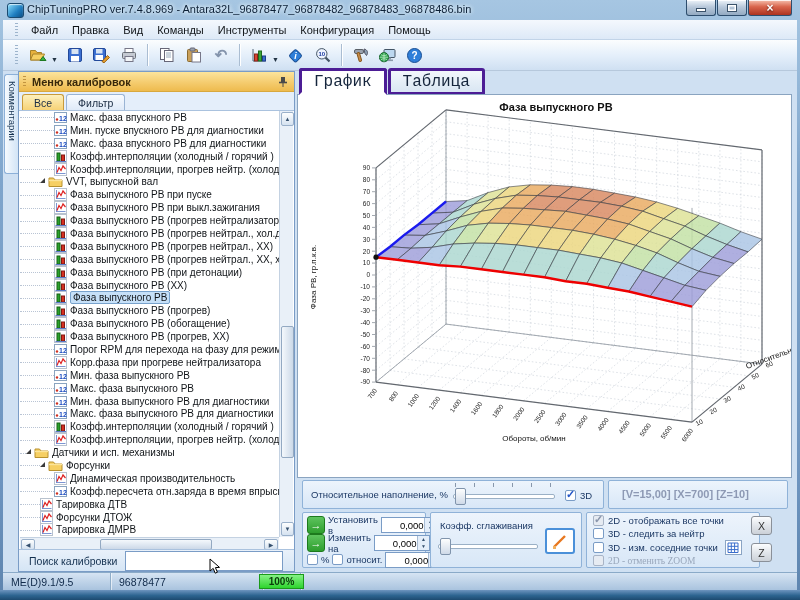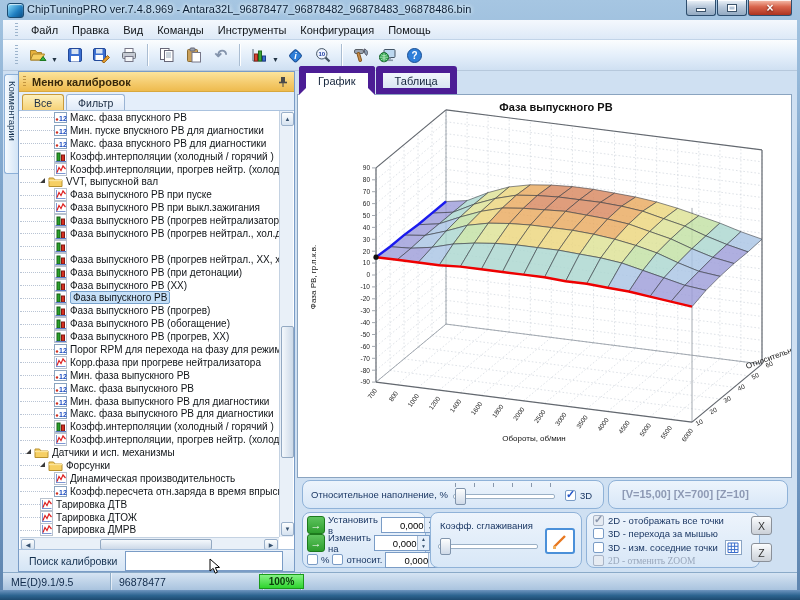--- a/index.html
+++ b/index.html
@@ -50,32 +50,32 @@
   .vthumb{position:absolute;left:1px;width:11px;top:215px;height:130px;background:linear-gradient(90deg,#f4f8fc,#ccd9e8);border:1px solid #93a9c2;border-radius:2px;}
   .hscroll{position:absolute;left:1px;right:15px;top:465px;height:12px;background:#e9f0f8;border-top:1px solid #c4d2e2;box-sizing:border-box;}
   .hsbtn{position:absolute;top:1px;width:12px;height:9px;background:linear-gradient(#fdfefe,#d5e2f0);border:1px solid #9ab0ca;border-radius:2px;font-size:6px;color:#35506e;display:flex;align-items:center;justify-content:center;}
   .hthumb{position:absolute;top:1px;left:80px;width:110px;height:9px;background:linear-gradient(#f4f8fc,#ccd9e8);border:1px solid #93a9c2;border-radius:2px;}
   .searchrow{position:absolute;left:0;right:0;top:477px;bottom:0;background:linear-gradient(#e9f1fa,#d5e5f5);border-top:1px solid #aac2de;display:flex;align-items:center;font-size:10.5px;color:#13304f;padding-left:10px;gap:8px;box-sizing:border-box;}
   .searchinput{width:152px;height:16px;border:1px solid #7a9cc6;font-size:10.5px;font-family:inherit;}
 
   
   .rightpanel{position:absolute;left:294px;right:6px;top:0;height:100%;}
   .rtabs{position:absolute;left:2px;top:5px;height:19px;display:flex;align-items:flex-end;}
-  .rtab{font-size:11px;padding:2px 12px 1px;border:7px solid #4c1d95;border-radius:3px 3px 0 0;margin-right:1px;background:linear-gradient(#f2f7fc,#d9e6f3);color:#15253c;position:relative;}
+  .rtab{font-size:16px;padding:2px 12px 1px;border:3px solid #4c1d95;border-radius:3px 3px 0 0;margin-right:1px;background:linear-gradient(#f2f7fc,#d9e6f3);color:#15253c;position:relative;font-family:Liberation Mono, monospace;}
   .rtab.active{background:#fff;border-bottom-color:#fff;z-index:2;}
   .chartframe{position:absolute;left:0;top:23px;width:495px;height:384px;background:#fff;border:1px solid #8aa4c0;box-sizing:border-box;}
   #chart{width:100%;height:100%;display:block;}
   .cg{stroke:#c3c9d3;stroke-width:.55;stroke-dasharray:1.6 2.1;}
   .ce{stroke:#62676e;stroke-width:1.2;}
   .ce2{stroke:#9aa0a8;stroke-width:.9;}
   .ctick{font-size:6.5px;fill:#222;}
   .clab{font-size:8px;fill:#111;}
   .ctitle{font-size:11px;font-weight:bold;fill:#111;}
 
-  .gbox{position:absolute;border:1px solid #8fb2d8;border-radius:8px;background:linear-gradient(#edf4fc,#d8e7f7);box-sizing:border-box;}
+  .gbox{position:absolute;border:1px solid #8fb2d8;border-radius:2px;background:linear-gradient(#edf4fc,#d8e7f7);box-sizing:border-box;}
   .glabel{font-size:9.5px;color:#15325f;}
   .readout{font-size:11px;font-weight:bold;color:#8d99b4;padding:7px 0 0 13px;white-space:nowrap;overflow:hidden;}
   .gab{width:16px;height:16px;background:linear-gradient(#5ec45e,#2e9e2e);border:1px solid #1d7a1d;border-radius:3px;color:#fff;font-size:11px;font-weight:bold;display:flex;align-items:center;justify-content:center;flex:0 0 auto;line-height:10px;}
   .crow{position:absolute;left:4px;right:3px;height:17px;display:flex;align-items:center;gap:3px;}
   .spin{margin-left:auto;width:56px;height:16px;border:1px solid #7a9cc6;background:#fff;font-size:9.5px;display:flex;flex:0 0 auto;box-sizing:border-box;}
   .spinval{flex:1;padding:2px 0 0 18px;}
   .spinarr{width:11px;border-left:1px solid #a8bcd4;display:flex;flex-direction:column;background:#e4eefa;}
   .spinarr span{flex:1;font-size:5px;color:#35506e;text-align:center;line-height:6px;}
   .cbx{width:11px;height:11px;border:1px solid #7a9cc6;background:#fff;border-radius:2px;position:relative;flex:0 0 auto;box-sizing:border-box;}
   .cbx.checked::after{content:"✓";position:absolute;left:0;top:-3px;font-size:11px;font-weight:bold;color:#2557c8;}
@@ -370,20 +370,21 @@
           <div class="titem">
             <span class="tind" style="width:34px"></span>
             <span class="ticon">
               <svg width="13" height="13">
                 <rect x="0.5" y="0.5" width="12" height="12" fill="#fff" stroke="#b8c2ce"></rect>
                 <rect x="3" y="3" width="3" height="8" fill="#2aa22a" stroke="#156015"></rect>
                 <rect x="7.5" y="5" width="3" height="6" fill="#d83020" stroke="#801810"></rect>
                 <line x1="1.5" y1="11.5" x2="12" y2="11.5" stroke="#5a7ac8"></line>
               </svg>
             </span>
+            <span class="tlab">Фаза выпускного РВ (прогрев нейтрал., ХХ)</span>
           </div>
           <div class="titem">
             <span class="tind" style="width:34px"></span>
             <span class="ticon">
               <svg width="13" height="13">
                 <rect x="0.5" y="0.5" width="12" height="12" fill="#fff" stroke="#b8c2ce"></rect>
                 <rect x="3" y="3" width="3" height="8" fill="#2aa22a" stroke="#156015"></rect>
                 <rect x="7.5" y="5" width="3" height="6" fill="#d83020" stroke="#801810"></rect>
                 <line x1="1.5" y1="11.5" x2="12" y2="11.5" stroke="#5a7ac8"></line>
               </svg>
@@ -613,21 +614,21 @@
           <div class="titem">
             <span class="tind" style="width:20px"></span>
             <span class="ticon">
               <svg width="13" height="13">
                 <rect x="0.5" y="0.5" width="12" height="12" fill="#fff" stroke="#b8c2ce"></rect>
                 <line x1="2.5" y1="2" x2="2.5" y2="11" stroke="#5a7ac8" stroke-width="0.8"></line>
                 <line x1="2.5" y1="10.5" x2="11.5" y2="10.5" stroke="#5a7ac8" stroke-width="0.8"></line>
                 <polyline points="3,9.5 5,4.5 7,7.5 9,3 11.5,6" fill="none" stroke="#d22" stroke-width="1.2"></polyline>
               </svg>
             </span>
-            <span class="tlab">Тарировка ДТОЖ</span>
+            <span class="tlab">Форсунки ДТОЖ</span>
           </div>
           <div class="titem">
             <span class="tind" style="width:20px"></span>
             <span class="ticon">
               <svg width="13" height="13">
                 <rect x="0.5" y="0.5" width="12" height="12" fill="#fff" stroke="#b8c2ce"></rect>
                 <line x1="2.5" y1="2" x2="2.5" y2="11" stroke="#5a7ac8" stroke-width="0.8"></line>
                 <line x1="2.5" y1="10.5" x2="11.5" y2="10.5" stroke="#5a7ac8" stroke-width="0.8"></line>
                 <polyline points="3,9.5 5,4.5 7,7.5 9,3 11.5,6" fill="none" stroke="#d22" stroke-width="1.2"></polyline>
               </svg>
@@ -964,21 +965,21 @@
         </div>
       </div>
 
       <div class="gbox" style="left:289px;top:441px;width:174px;height:56px">
           <div class="cbrow">
             <span class="cbx checked dis"></span>
             <span>2D - отображать все точки</span>
           </div>
           <div class="cbrow">
             <span class="cbx"></span>
-            <span>3D - перехода за мышью</span>
+            <span>3D - следить за нейтр</span>
           </div>
           <div class="cbrow">
             <span class="cbx"></span>
             <span>3D - изм. соседние точки</span>
             <span class="gridbtn">
               <svg width="12" height="11">
                 <path d="M1 1 H11 M1 4.3 H11 M1 7.6 H11 M1 10.5 H11 M1 1 V10.5 M4.3 1 V10.5 M7.6 1 V10.5 M11 1 V10.5" stroke="#3a6ecc" stroke-width="1" fill="none"></path>
               </svg>
             </span>
           </div>

